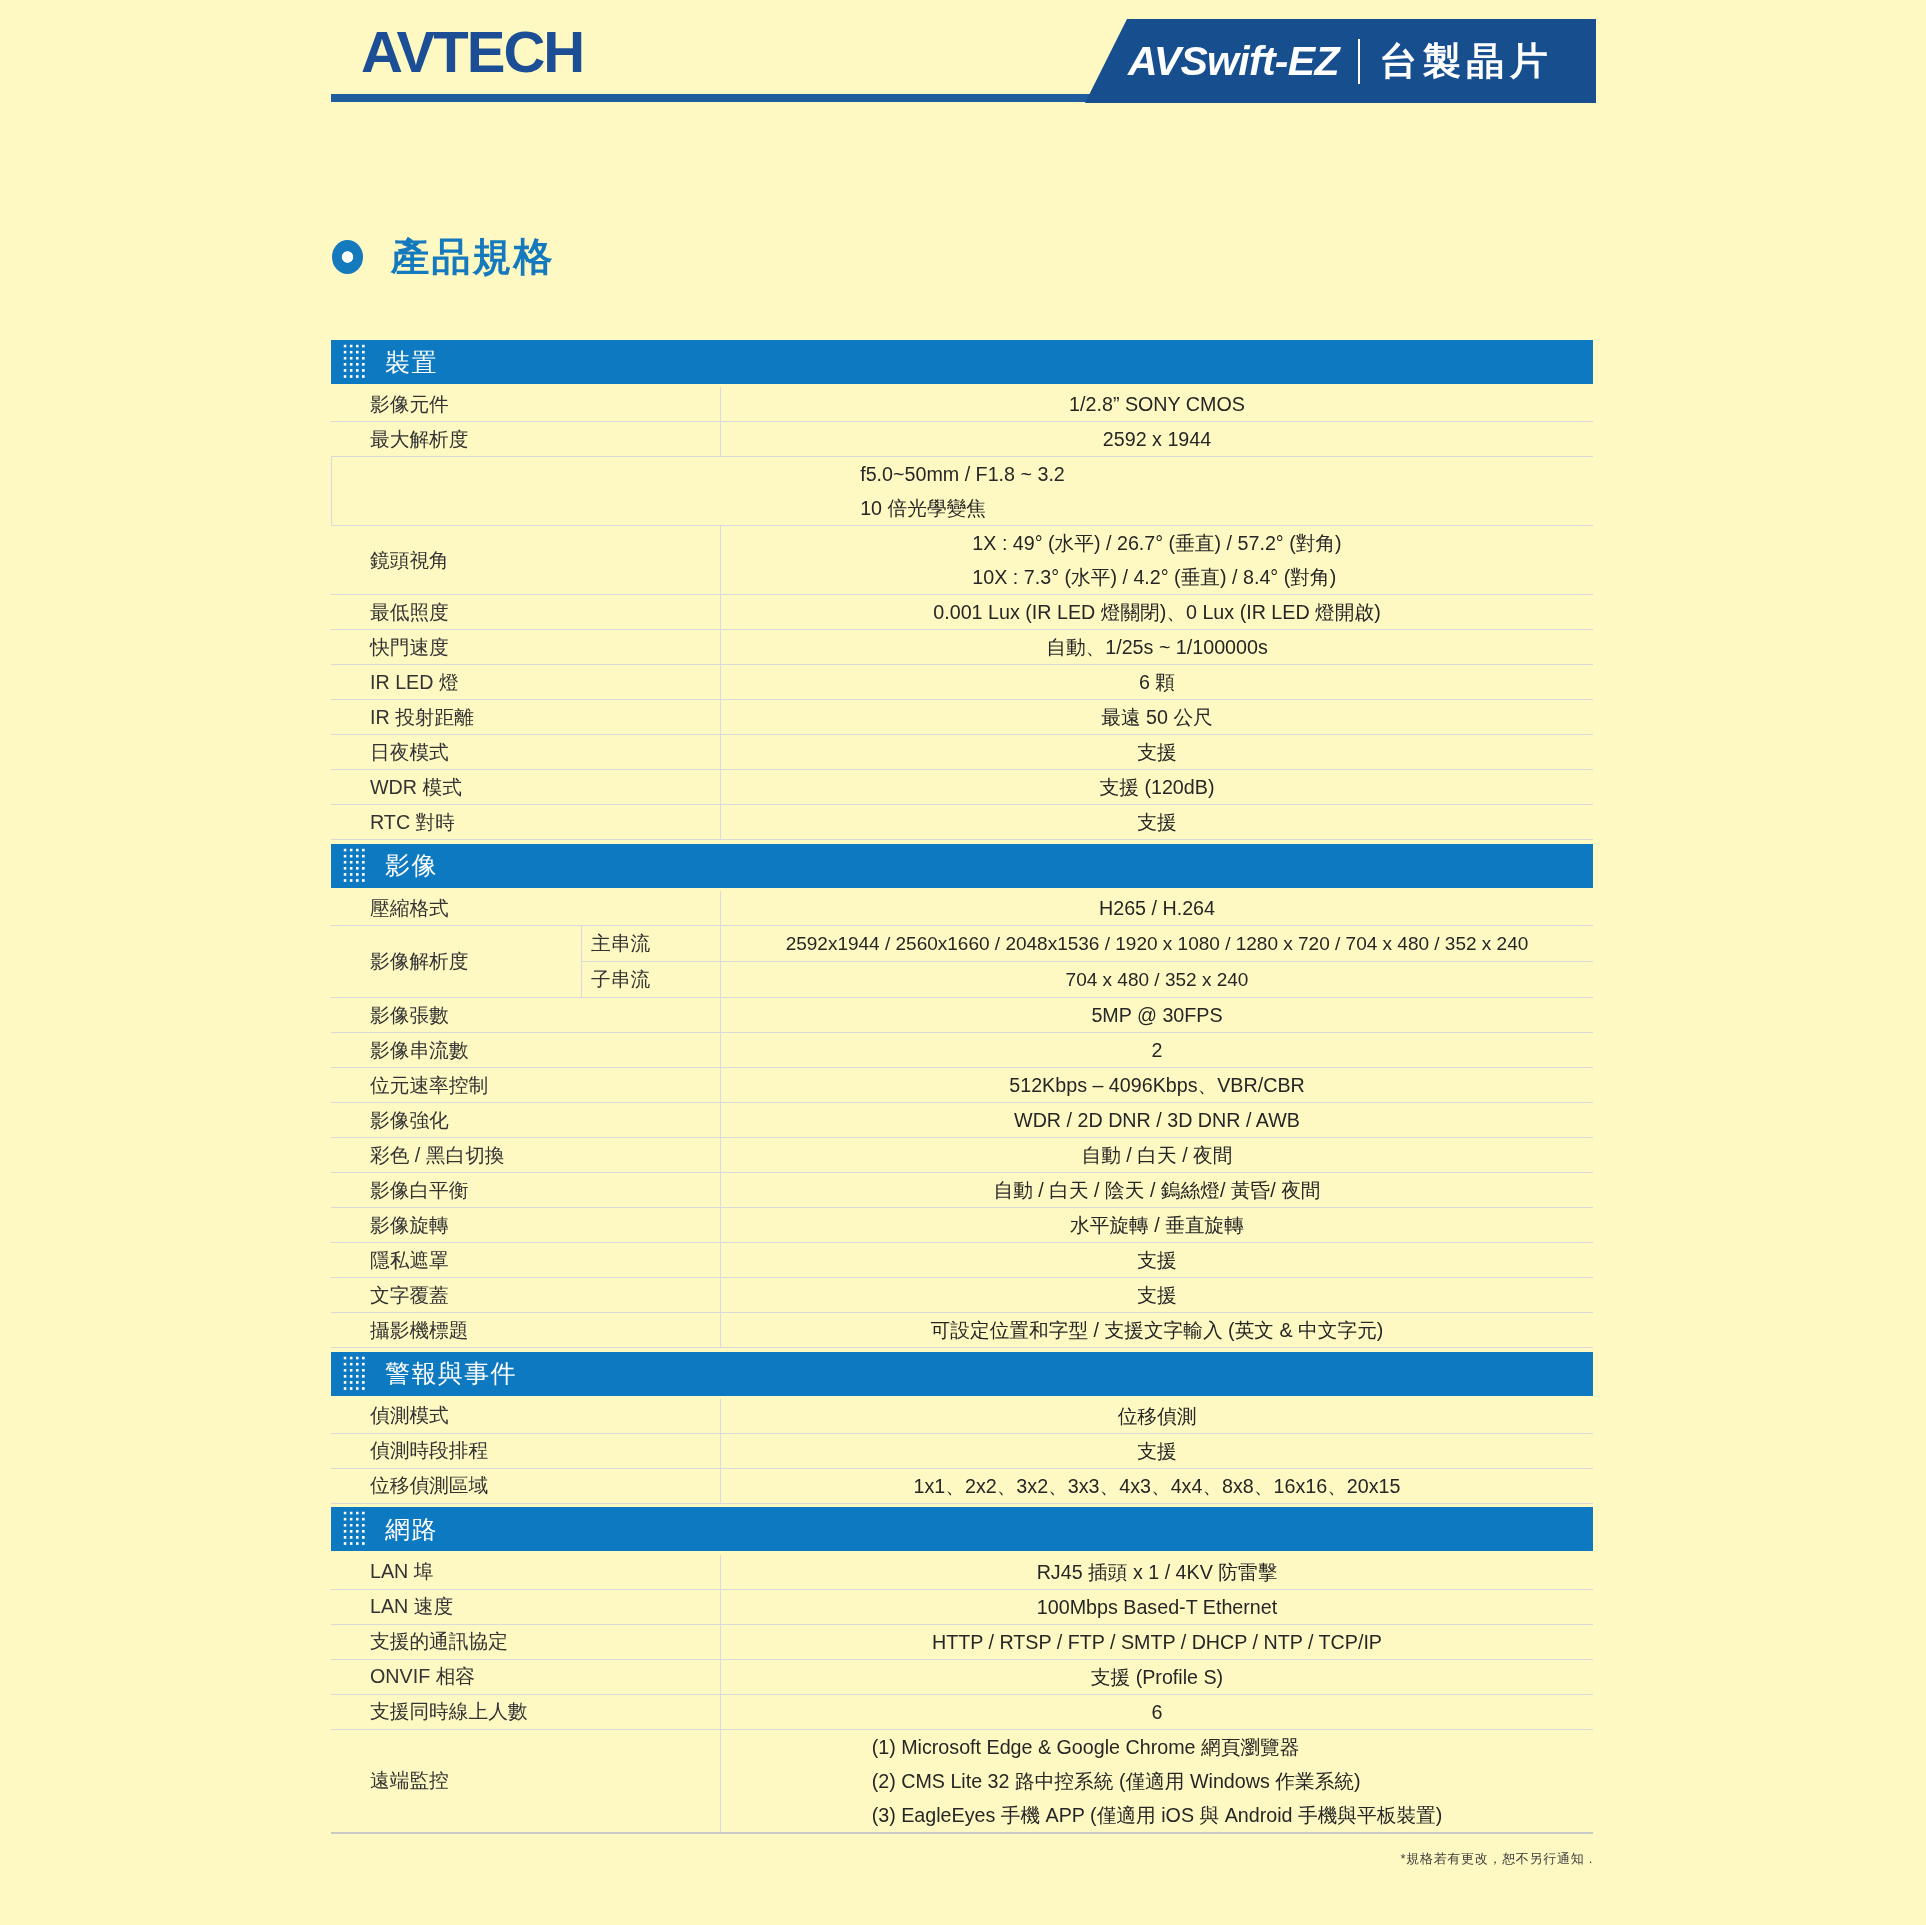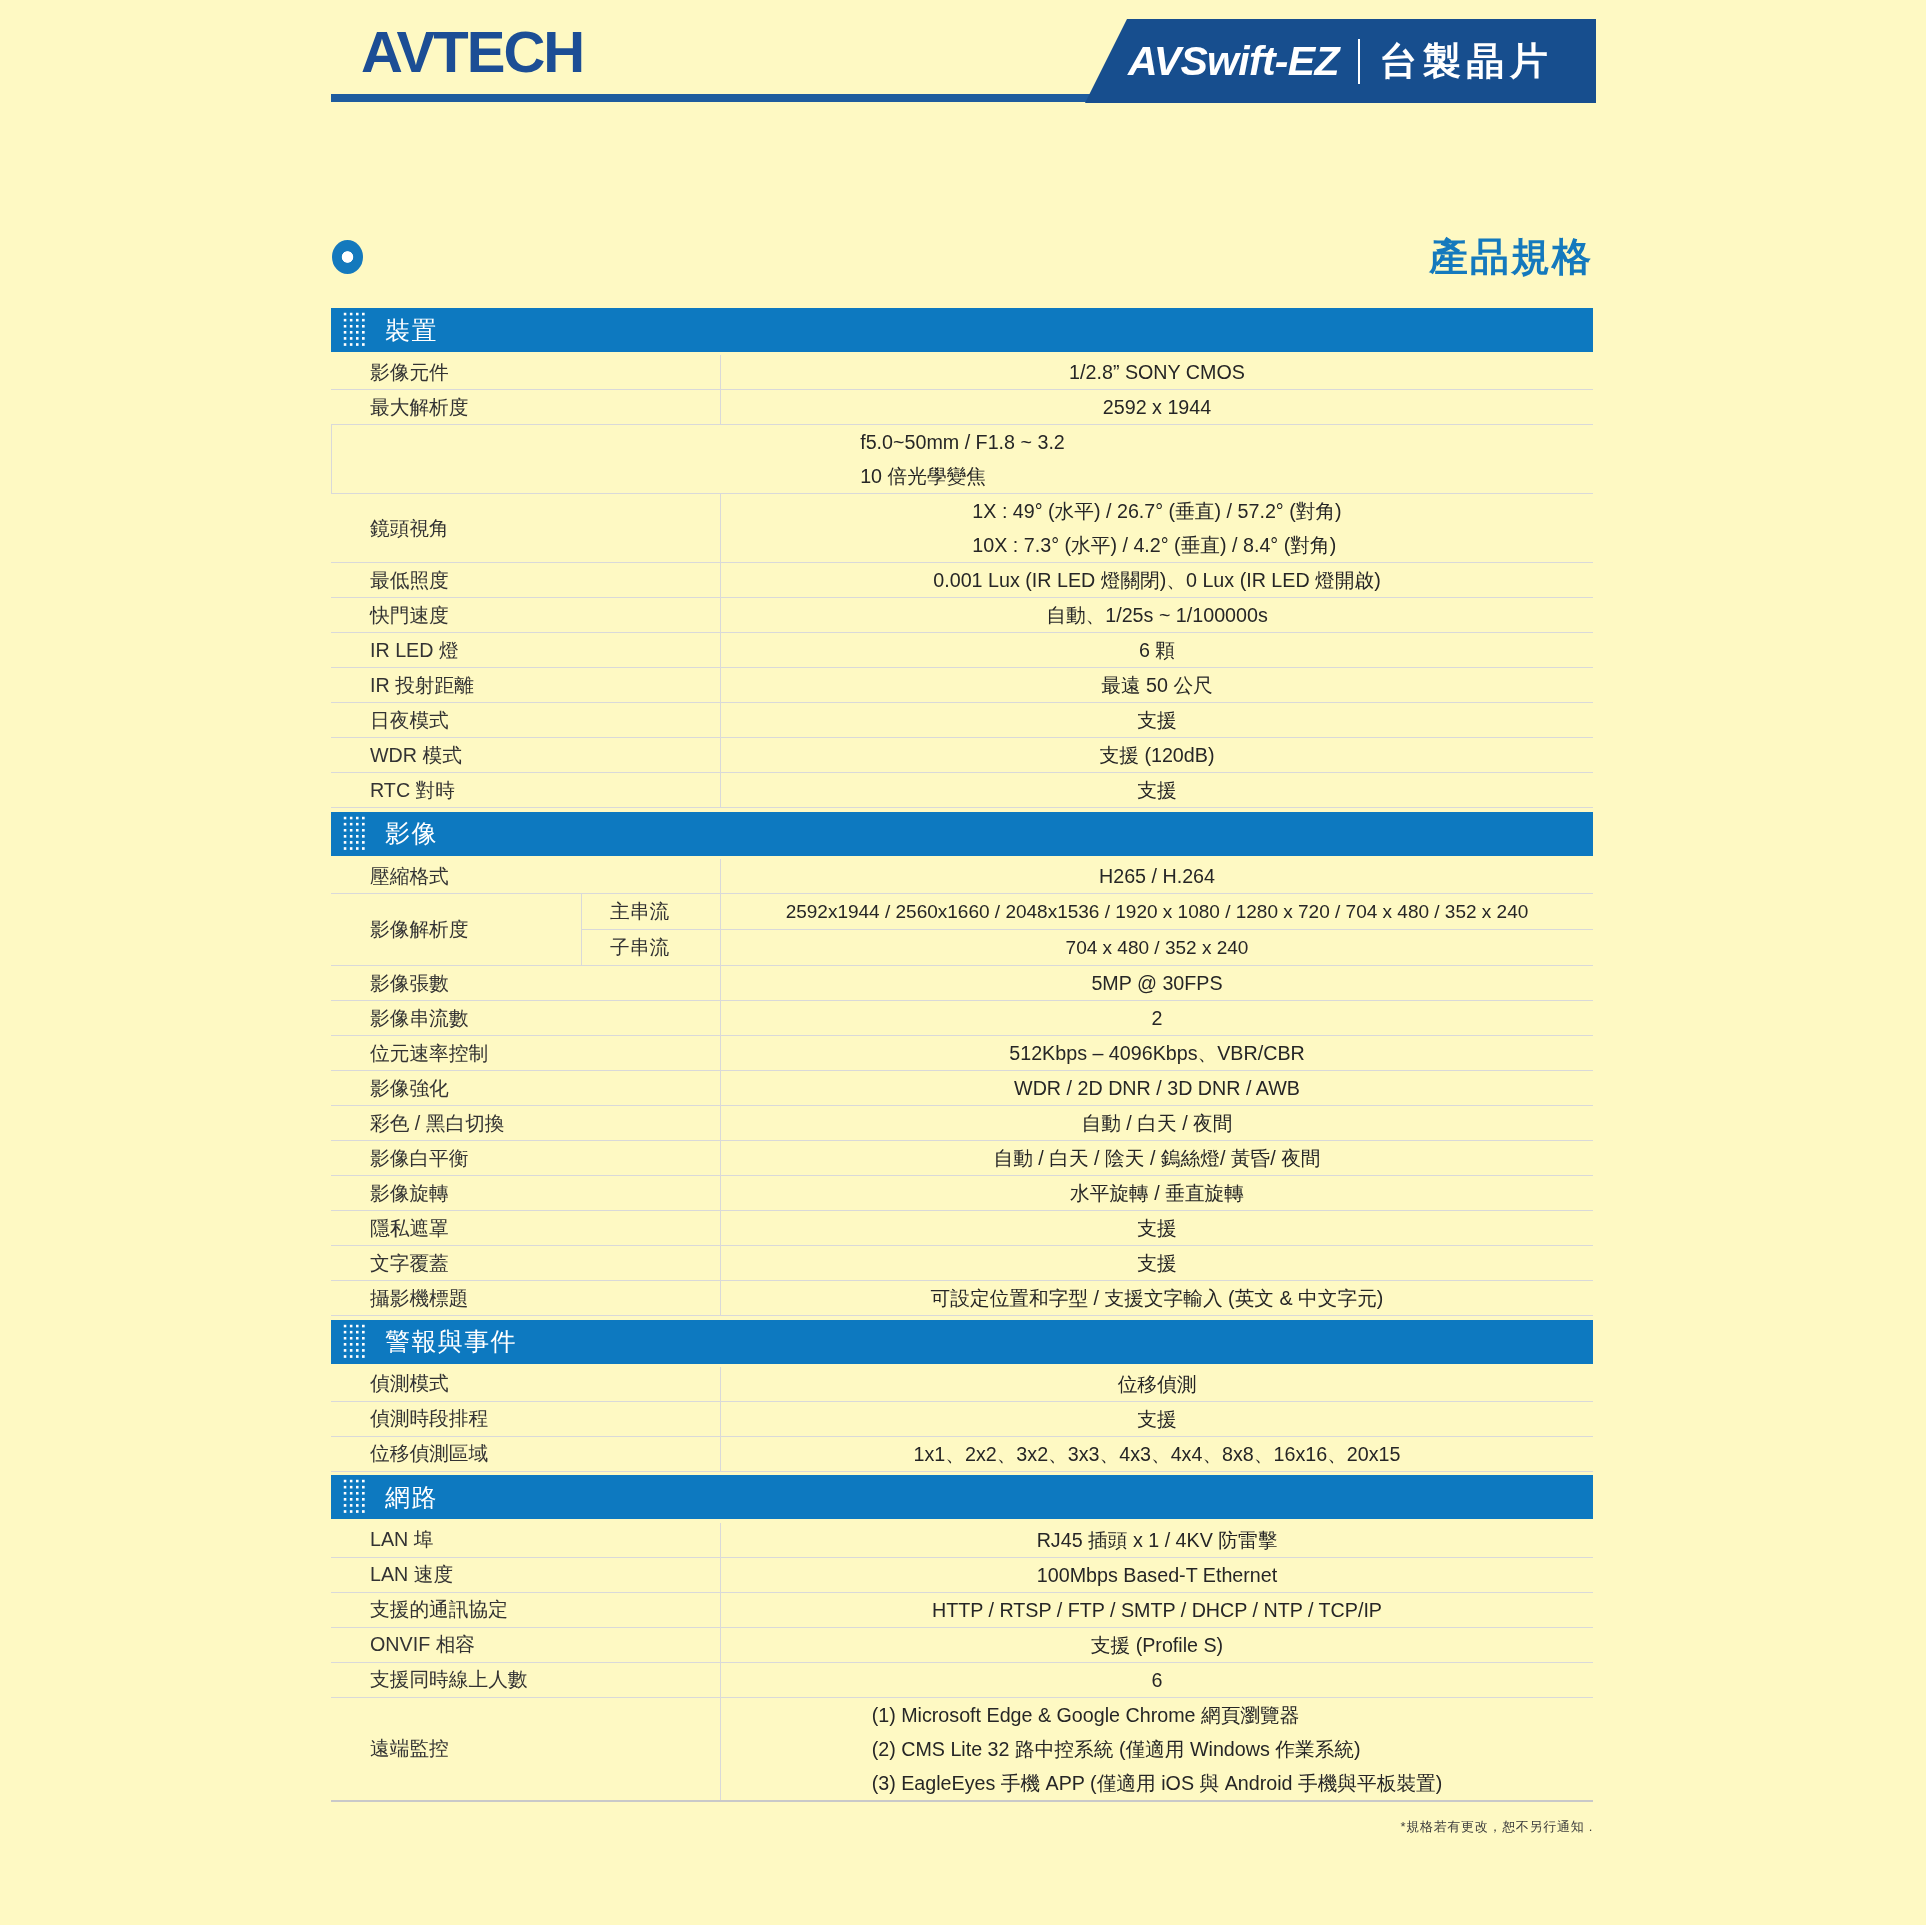--- a/index.html
+++ b/index.html
@@ -25,21 +25,21 @@
     display:flex; align-items:center; justify-content:center; gap:19px;
     color:#ffffff;
   }
   .badge-brand { font-size:41px; font-weight:800; font-style:italic; letter-spacing:-0.7px; }
   .badge-sep   { width:2.7px; height:45px; background:#ffffff; }
   .badge-chip  { font-size:38px; font-weight:700; letter-spacing:5.4px; }
 
   
   .content { position:absolute; left:331px; top:230px; width:1262px; }
 
-  .title-row { display:flex; align-items:center; gap:34px; margin-bottom:24px; margin-left:1.4px;justify-content:space-between; }
+  .title-row { display:flex; align-items:center; gap:27px; margin-bottom:56px; margin-left:1.4px; }
   .title-bullet {
     width:31px; height:34px; border-radius:50%;
     background:radial-gradient(circle at 50% 50%, #ffffff 0 5.4px, #1479bd 6.1px 100%);
   }
   .page-title { font-size:39px; font-weight:700; color:#1479bd; letter-spacing:2px; }
 
   
   .section-bar {
     height:44px; margin:3.4px 0 3.4px 0;
     background:#0d79c0; color:#ffffff;
@@ -69,21 +69,21 @@
   .vblock.left { align-items:flex-start; text-align:left; }
   .line { line-height:34px; white-space:nowrap; }
 
   
   .row.subgrid .cell.label { width:250px; }
   .subcol { flex:1 1 auto; display:flex; flex-direction:column; }
   .subrow { display:flex; }
   .subrow + .subrow { border-top:1.4px solid #d9d9d9; }
   .cell.sublabel {
     width:139px; flex:0 0 auto; border-left:1.4px solid #d9d9d9;
-    align-items:center; padding-left:28px;
+    align-items:center; padding-left:9px;
     font-size:19.7px; color:#333333; white-space:nowrap; min-height:35px;
   }
   .cell.subvalue {
     flex:1 1 auto; border-left:1.4px solid #d9d9d9;
     align-items:center; justify-content:center; text-align:center;
     font-size:19px; color:#262626; white-space:nowrap; min-height:35px;
   }
 
   .section:last-child .row:last-child { border-bottom:2px solid #c9c9c9; }
 

